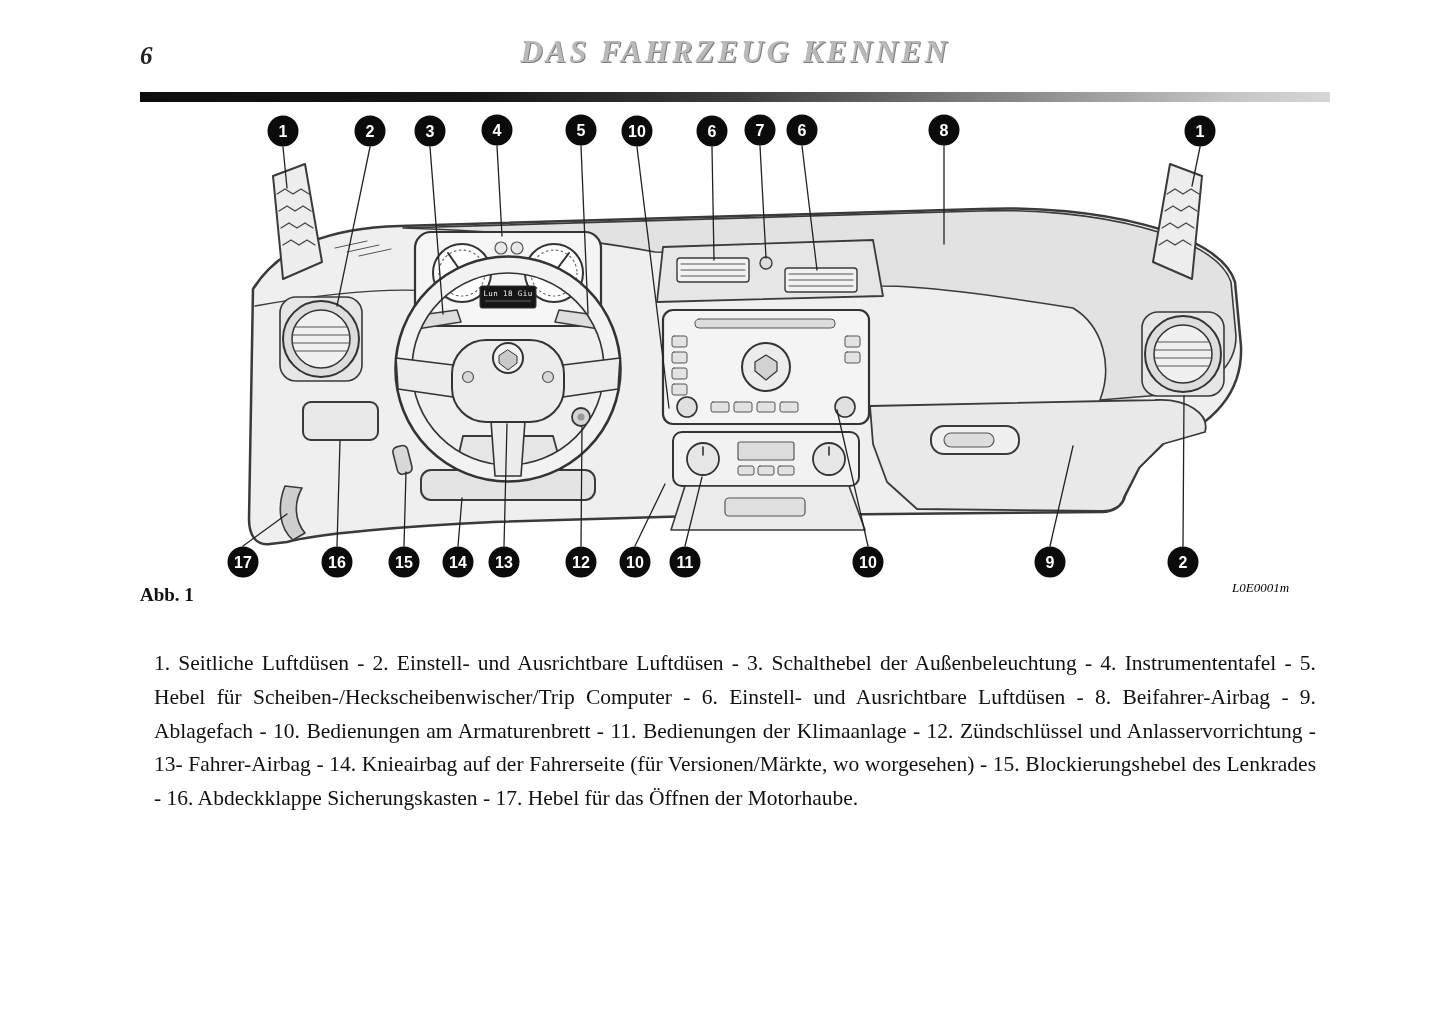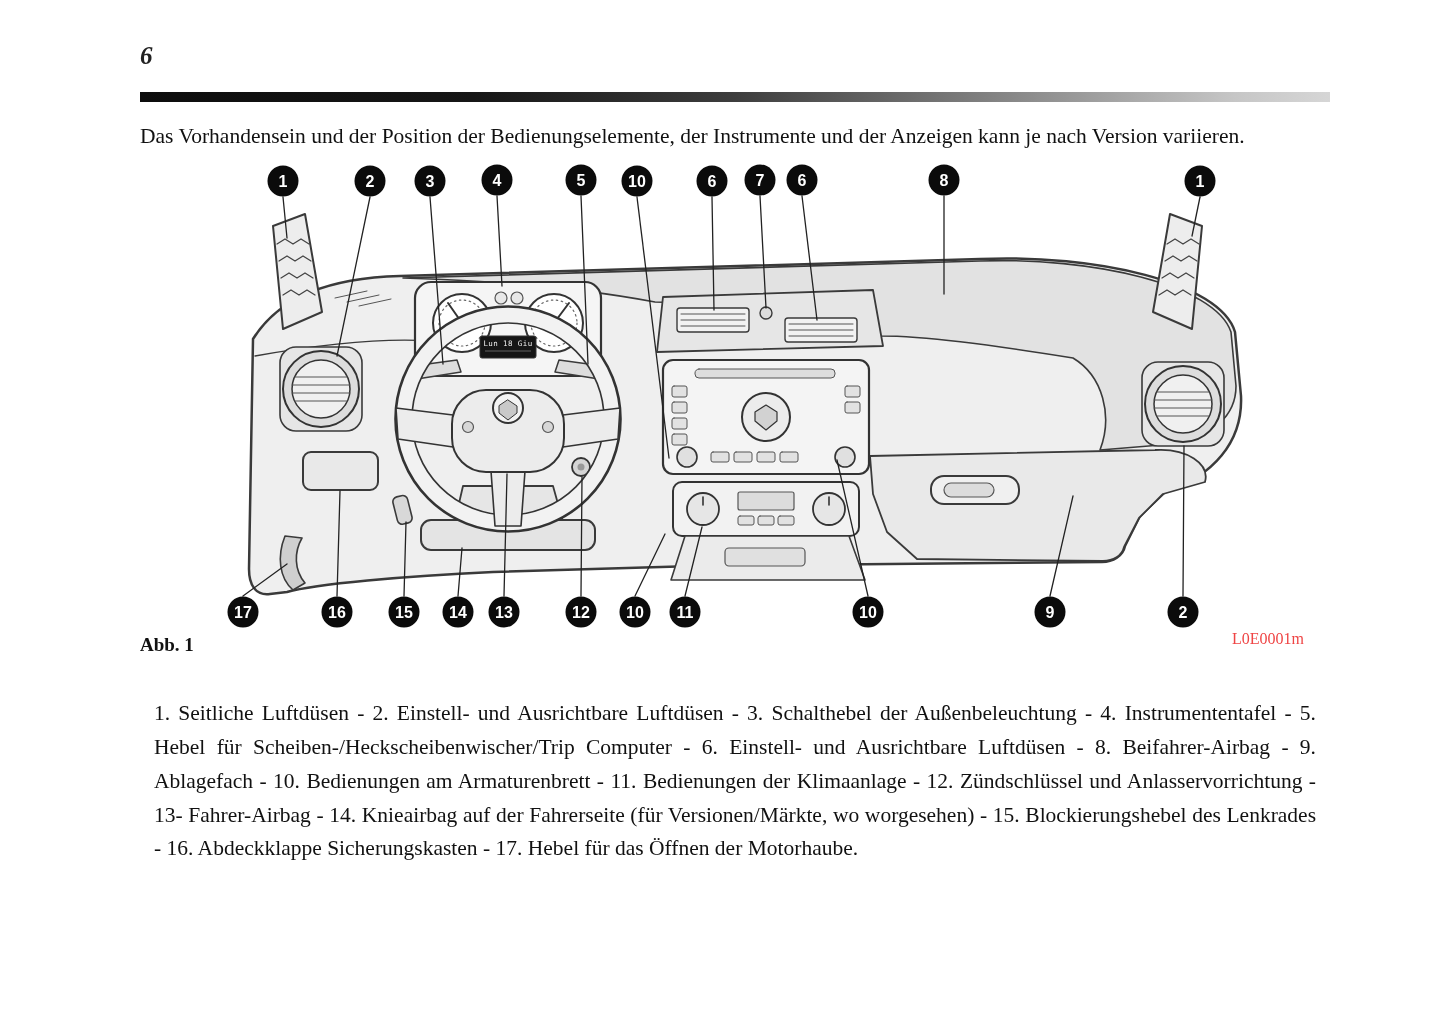--- a/index.html
+++ b/index.html
@@ -9,41 +9,41 @@
   .page-num{position:absolute;left:0;top:8px;font-style:italic;font-weight:bold;font-size:25px;color:#222;}
   .header-title{margin:0;text-align:center;font-family:"Liberation Serif",serif;font-style:italic;font-weight:bold;
     font-size:31px;letter-spacing:3px;color:#b9b9b9;text-shadow:1px 1px 0 #7e7e7e;}
   .rule{height:10px;margin-top:12px;
     background:linear-gradient(90deg,#0d0d0d 0%,#161616 28%,#3d3d3d 50%,#8a8a8a 74%,#c6c6c6 92%,#d6d6d6 100%);}
   h2.section-title{margin:28px 0 0;font-size:32px;font-weight:bold;letter-spacing:0.5px;}
   p.intro{margin:18px 0 0;font-size:21.5px;line-height:1.5;text-align:justify;}
   figure.dash-figure{position:relative;margin:12px 0 0;height:505px;}
   figure.dash-figure svg{position:absolute;left:85px;top:0;}
   figcaption.fig-label{position:absolute;left:0;top:470px;font-weight:bold;font-size:19px;}
-  .fig-code{position:absolute;left:1092px;top:466px;font-size:16px;color:#ef4444;}
+  .fig-code{position:absolute;left:1092px;top:466px;font-style:italic;font-size:13px;color:#000000;}
   p.legend{margin:28px 14px 0;font-size:21.5px;line-height:1.57;text-align:justify;}
   
   .co-num{font:bold 16px "Liberation Sans",sans-serif;fill:#ffffff;text-anchor:middle;}
   .lcd{font:7.5px "DejaVu Sans Mono",monospace;fill:#f0f0f0;text-anchor:middle;letter-spacing:0.4px;}
   .ld{stroke:#222;stroke-width:1.3;}
   .hatch{stroke:#444;stroke-width:1.3;fill:none;}
   .slat{stroke:#555;stroke-width:1;}
 </style>
 </head>
 <body>
 
 <div class="page">
 
   <header class="page-header">
     <span class="page-num">6</span>
+    <h1 class="header-title">DAS FAHRZEUG KENNEN</h1>
   </header>
   <div class="rule"></div>
 
 
-  <p class="intro">Das Vorhandensein und der Position der Bedienungselemente, der Instrumente und der Anzeigen kann je nach Version variieren.</p>
 
   <figure class="dash-figure">
     <svg width="1050" height="470" viewBox="0 0 1050 470" stroke-linejoin="round" stroke-linecap="round">
 
       <path d="M28,175 C55,132 105,114 175,112 L755,95 C870,90 995,118 1010,168 L1016,232 C1018,278 988,312 940,328 L915,352 L900,382 C898,392 888,398 877,398 L470,402 L268,408 C180,412 90,420 62,428 L45,430 C30,432 24,420 24,405 Z" fill="#efefef" stroke="#3a3a3a" stroke-width="2.5"></path>
 
       <path d="M178,114 L755,97 C865,93 990,120 1006,168 L1011,222 C1011,252 988,272 948,280 L875,286 C888,252 878,212 848,194 C760,180 700,172 655,172 C636,155 615,146 595,143 L430,138 C345,122 250,116 178,114 Z" fill="#e2e2e2" stroke="#3a3a3a" stroke-width="1.6"></path>
       <path d="M30,192 C120,176 185,172 232,180" fill="none" stroke="#3a3a3a" stroke-width="1.4"></path>
       <g>
         <line class="slat" x1="110" y1="134" x2="142" y2="127"></line>

